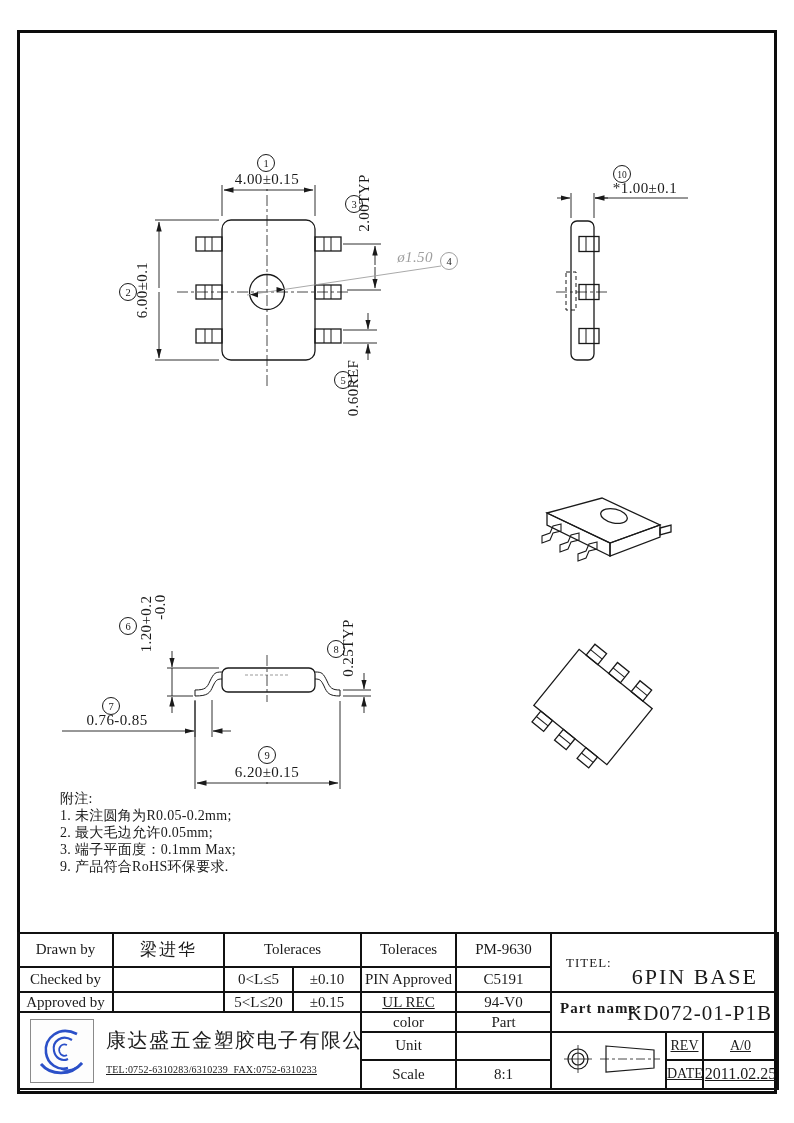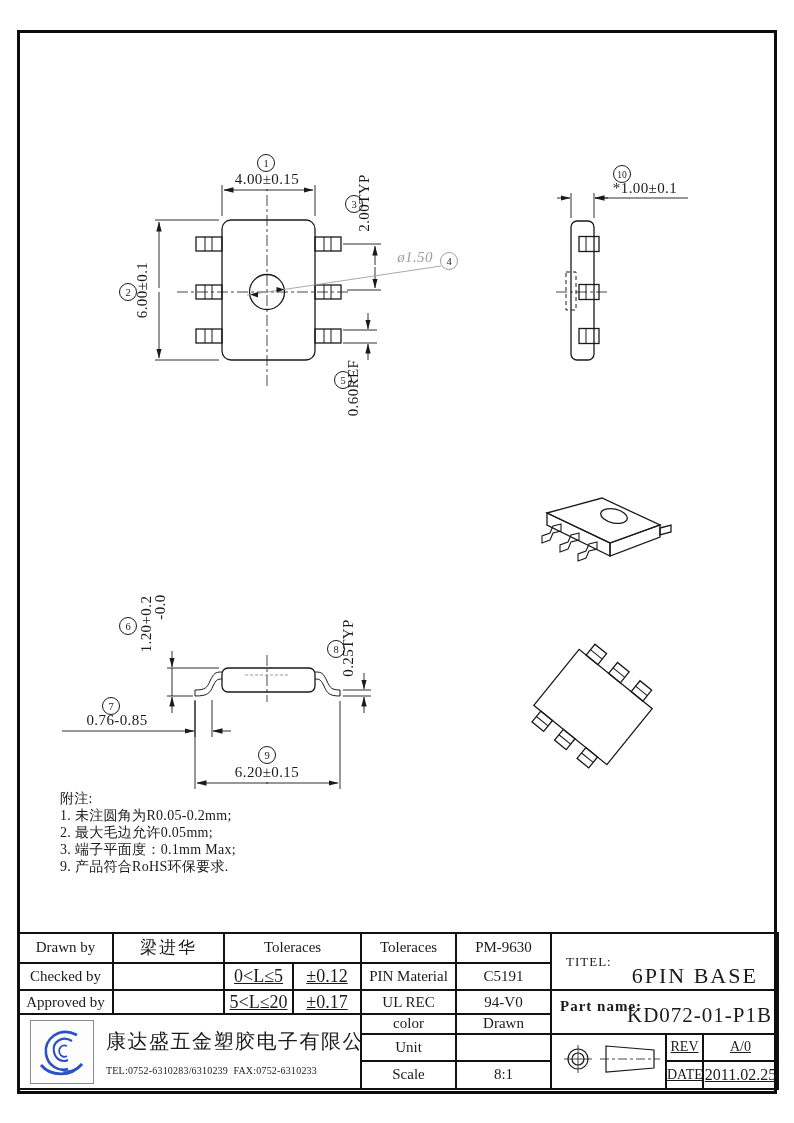--- a/index.html
+++ b/index.html
@@ -32,22 +32,22 @@
 
   table.tb {
     position:absolute; left:17px; top:932px; width:760px; height:158px;
     border-collapse:collapse; table-layout:fixed; font-size:15px;
   }
   table.tb td {
     border:2px solid #111; padding:0; text-align:center; vertical-align:middle;
     overflow:hidden; white-space:nowrap;
   }
   .cn  { font-size:17px; letter-spacing:2px; }
-  .tol { font-size:18px;text-decoration:underline; }
-  .ws-pre { white-space:pre; }
+  .tol { font-size:15px; }
+  .ws-pre { white-space:pre;text-decoration:underline; }
   .title-cell { text-align:left; }
   .title-flex { display:flex; align-items:center; gap:20px; padding-left:14px; }
   .t-lbl { font-size:13px; letter-spacing:1px; }
   .t-val { font-size:22px; letter-spacing:2px;margin-top:28px; }
   .pn-cell { position:relative; height:100%; }
   .pn-lbl { position:absolute; left:8px; top:7px; font-size:15px; letter-spacing:1px;font-weight:bold; }
   .pn-val { position:absolute; right:5px; bottom:5px; font-size:21px; letter-spacing:1px; }
   .small-cell { font-size:14px;text-decoration:underline; }
   .company-flex { display:flex; align-items:center; gap:12px; padding-left:11px; text-align:left; }
   .logo-box { flex:0 0 auto; width:62px; height:62px; border:1.5px solid #8a8a8a; background:#fdfdfd; }
@@ -304,29 +304,29 @@
         <div class="title-flex">
           <span class="t-lbl">TITEL:</span>
           <span class="t-val">6PIN BASE</span>
         </div>
       </td>
     </tr>
     <tr>
       <td>Checked by</td>
       <td></td>
       <td class="tol">0&lt;L≤5</td>
-      <td class="tol">±0.12</td>
-      <td>PIN Material</td>
+      <td class="tol">±0.10</td>
+      <td>PIN Approved</td>
       <td>C5191</td>
     </tr>
     <tr>
       <td>Approved by</td>
       <td></td>
       <td class="tol">5&lt;L≤20</td>
-      <td class="tol">±0.17</td>
+      <td class="tol">±0.15</td>
       <td class="ws-pre">UL  REC</td>
       <td>94-V0</td>
       <td colspan="3" rowspan="2">
         <div class="pn-cell">
           <span class="pn-lbl">Part name:</span>
           <span class="pn-val">KD072-01-P1B</span>
         </div>
       </td>
     </tr>
     <tr>
@@ -341,21 +341,21 @@
               <path d="M30,49 C38,52 46,49 51,43" stroke-width="1.6"></path>
             </g>
           </svg>
           <div>
             <div class="co-name">康达盛五金塑胶电子有限公司</div>
             <div class="co-tel ws-pre">TEL:0752-6310283/6310239  FAX:0752-6310233</div>
           </div>
         </div>
       </td>
       <td>color</td>
-      <td>Drawn</td>
+      <td>Part</td>
     </tr>
     <tr>
       <td>Unit</td>
       <td></td>
       <td rowspan="2">
         <svg width="110" height="48" viewBox="0 0 110 48">
           <g fill="none" stroke="#1a1a1a" stroke-width="1.2">
             <circle cx="24" cy="24" r="10"></circle>
             <circle cx="24" cy="24" r="6"></circle>
             <line x1="10" y1="24" x2="38" y2="24" stroke-width="0.8"></line>

